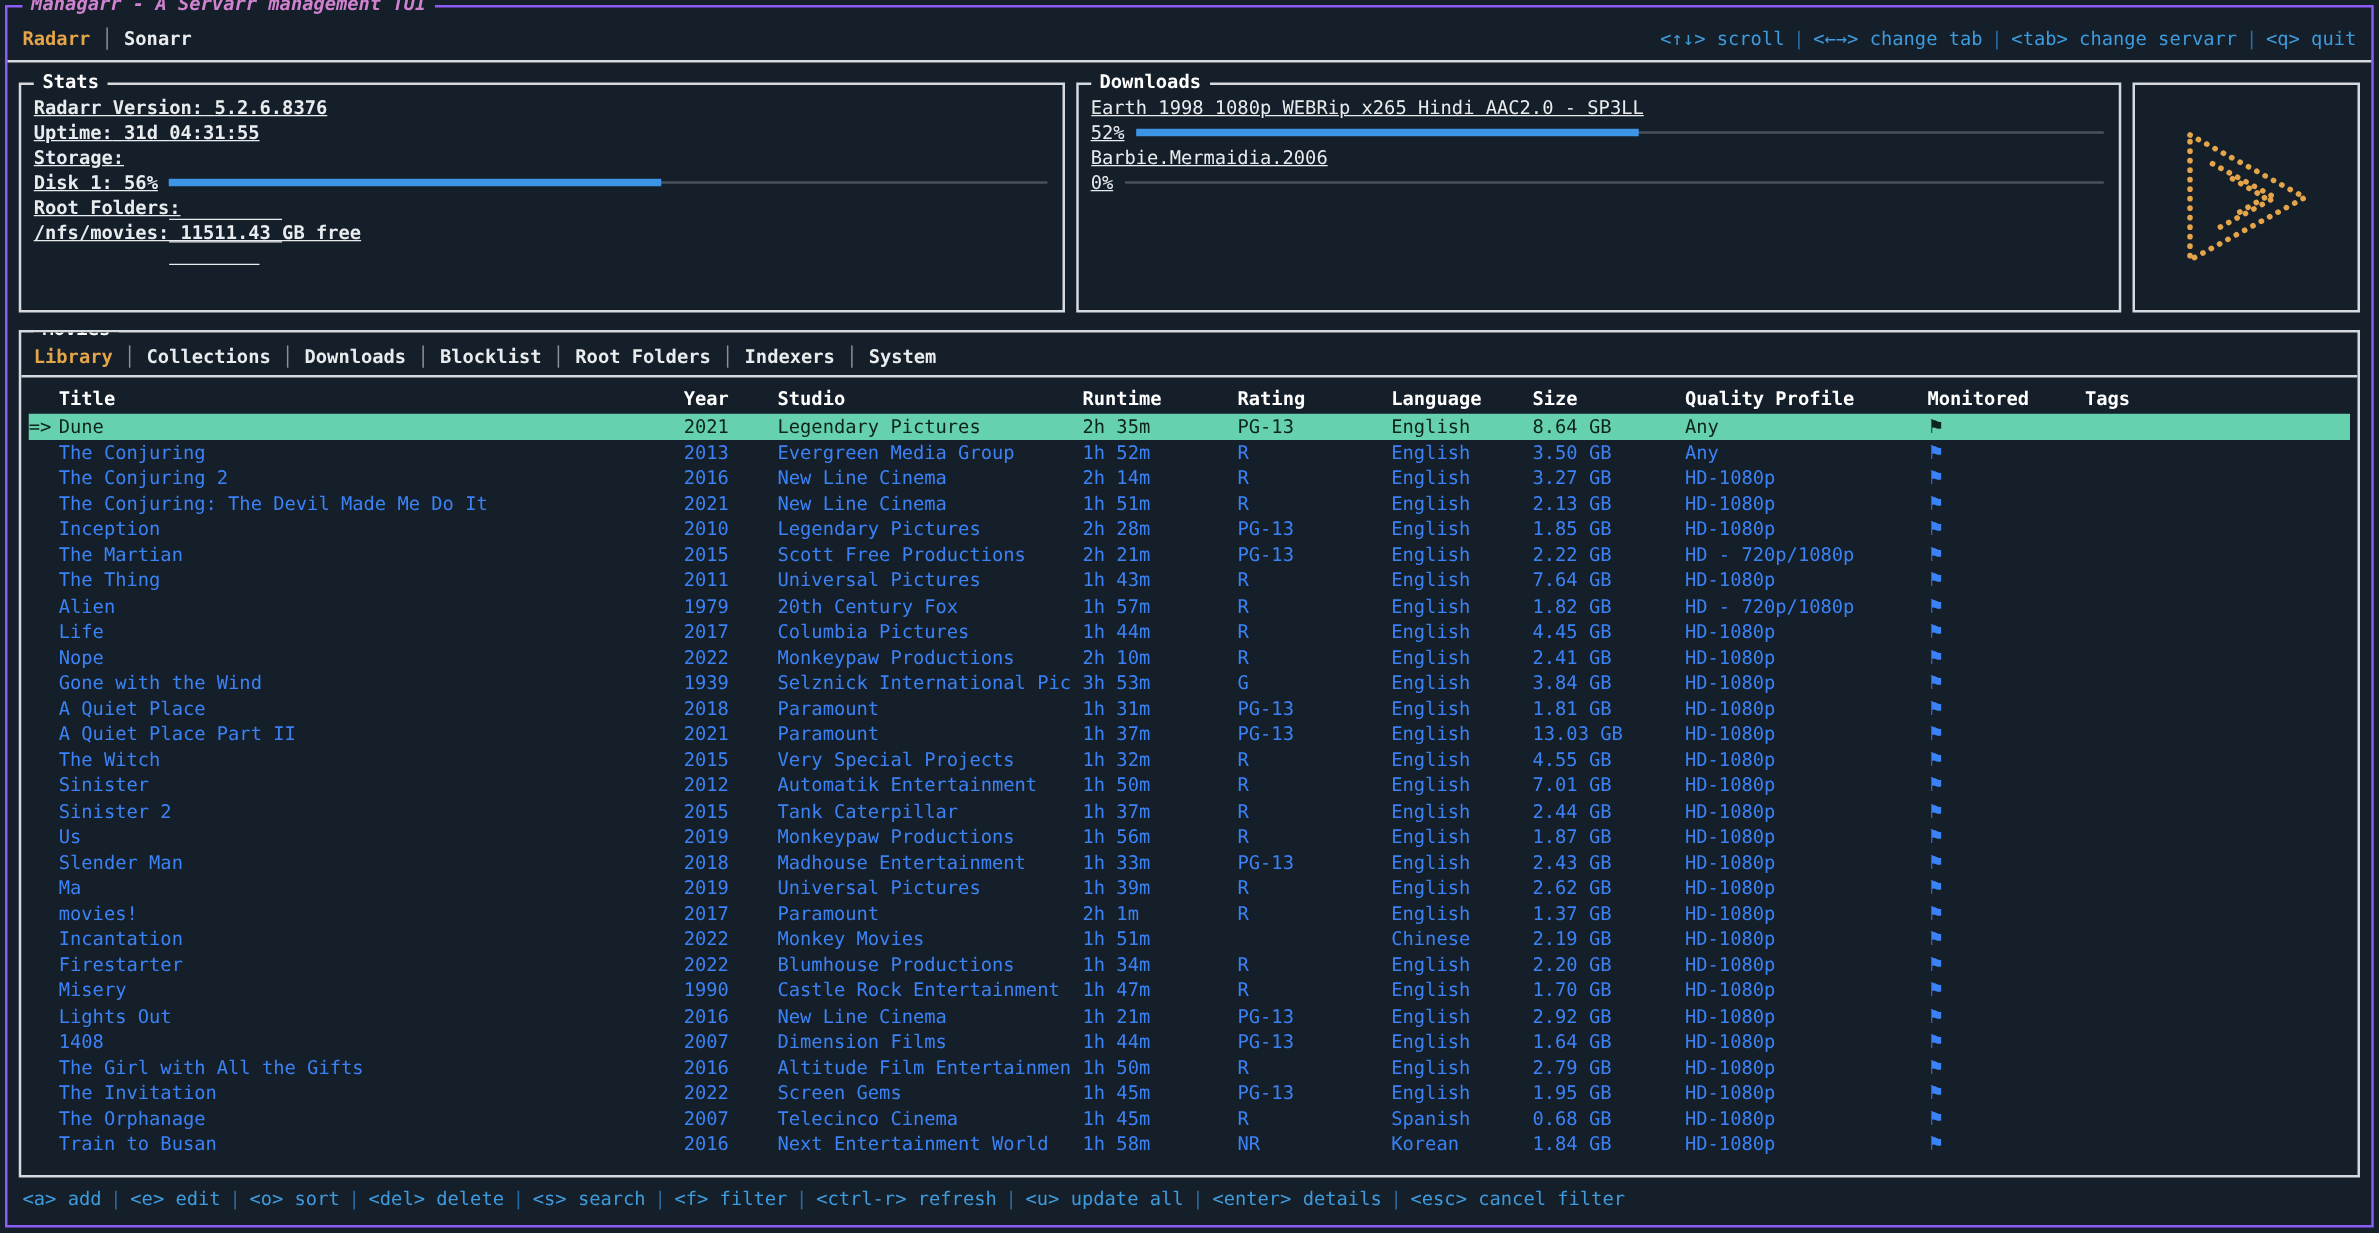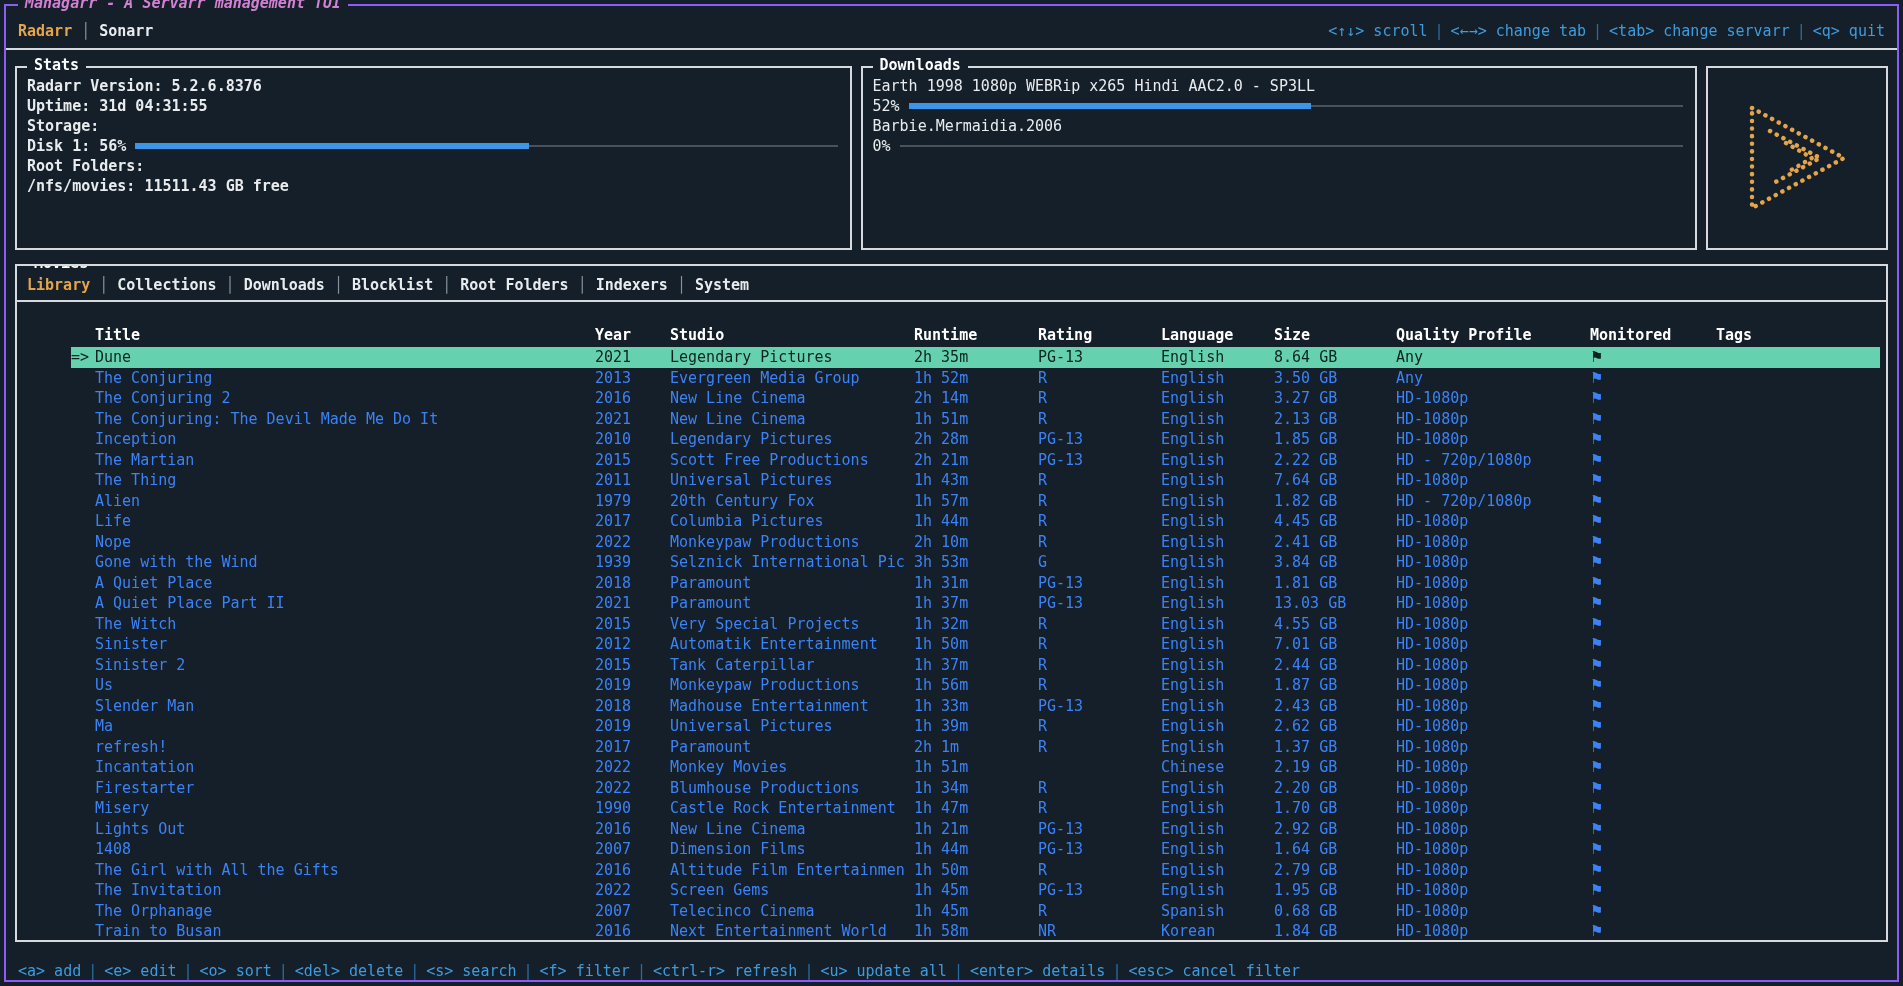--- a/index.html
+++ b/index.html
@@ -27,21 +27,21 @@
     padding:8px 12px 0 12px; border-bottom:2px solid #d6dade;
   }
   .spacer { flex:1; }
   .servarr-tab { font-weight:bold; color:#e9ecee; }
   .servarr-tab.active { color:#e4a44a; }
   .tab-sep { color:#87929c; margin:0 9px; }
   .help-bar { color:#3e9bdd; white-space:pre; }
   .pipe { color:#2b6da1; margin:0 7px; }
 
   
-  .panels { display:flex; gap:9px; padding:16px 9px 0 9px; }
+  .panels { display:flex; gap:9px; padding:16px 9px 0 9px;text-decoration:underline; }
   .panel { position:relative; border:2px solid #d6dade; }
   .stats, .downloads { flex:1; height:184px; padding:8px 12px 0 10px; }
   .logo-panel { width:182px; height:184px; display:flex; align-items:center; justify-content:center; }
 
   .stat-line { height:20px; display:flex; align-items:center; white-space:pre; font-weight:bold; }
   .dl-name { height:20px; line-height:20px; white-space:pre; overflow:hidden; }
   .dl-bar { height:20px; display:flex; align-items:center;justify-content:center; }
   .dl-pct { white-space:pre; }
   .gauge { flex:1; margin-left:9px; position:relative; height:8px; }
   .gauge .track { position:absolute; left:0; right:0; top:3px; height:2px; background:#46525e; }
@@ -52,32 +52,32 @@
     flex:1; margin:14px 9px 8px 9px; position:relative;
     display:flex; flex-direction:column; overflow:hidden;
   }
   .movie-tabs {
     display:flex; align-items:center; height:36px; padding:4px 10px 0 10px;
     border-bottom:2px solid #d6dade; font-weight:bold;
   }
   .movie-tab { color:#e9ecee; }
   .movie-tab.active { color:#e4a44a; }
 
-  .table { flex:1; padding:22px 6px 0 6px; overflow:hidden;margin-left:48px; }
+  .table { flex:1; padding:6px 6px 0 6px; overflow:hidden; }
   .trow {
     display:grid;
     grid-template-columns:24px 500px 75px 244px 124px 123px 113px 122px 194px 126px 1fr;
     height:20.5px; line-height:20.5px; color:#3b82f6; white-space:pre;
   }
   .trow .cell { overflow:hidden; }
   .trow.header { color:#ffffff; font-weight:bold; height:23px; line-height:23px; }
   .trow.selected { background:#66d1ae; color:#0d241c; }
   .icon-tag { font-family:"DejaVu Sans", sans-serif; }
 
-  .bottom-help { height:30px; display:flex; align-items:flex-end; padding:0 12px; color:#3e9bdd; white-space:pre; }
+  .bottom-help { height:30px; display:flex; align-items:flex-start; padding:0 12px; color:#3e9bdd; white-space:pre; }
 </style>
 </head>
 <body>
 
 <div class="app">
   <span class="chip app-title">Managarr - A Servarr management TUI</span>
 
   <div class="topbar">
     <div id="servarr-tabs"><span class="servarr-tab active">Radarr</span><span class="tab-sep">│</span><span class="servarr-tab">Sonarr</span></div>
     <div class="spacer"></div>
@@ -165,21 +165,21 @@
         <div class="trow"><span class="cell"></span><span class="cell">Nope</span><span class="cell">2022</span><span class="cell">Monkeypaw Productions</span><span class="cell">2h 10m</span><span class="cell">R</span><span class="cell">English</span><span class="cell">2.41 GB</span><span class="cell">HD-1080p</span><span class="cell"><span class="icon-tag">⚑</span></span><span class="cell"></span></div>
         <div class="trow"><span class="cell"></span><span class="cell">Gone with the Wind</span><span class="cell">1939</span><span class="cell">Selznick International Pic</span><span class="cell">3h 53m</span><span class="cell">G</span><span class="cell">English</span><span class="cell">3.84 GB</span><span class="cell">HD-1080p</span><span class="cell"><span class="icon-tag">⚑</span></span><span class="cell"></span></div>
         <div class="trow"><span class="cell"></span><span class="cell">A Quiet Place</span><span class="cell">2018</span><span class="cell">Paramount</span><span class="cell">1h 31m</span><span class="cell">PG-13</span><span class="cell">English</span><span class="cell">1.81 GB</span><span class="cell">HD-1080p</span><span class="cell"><span class="icon-tag">⚑</span></span><span class="cell"></span></div>
         <div class="trow"><span class="cell"></span><span class="cell">A Quiet Place Part II</span><span class="cell">2021</span><span class="cell">Paramount</span><span class="cell">1h 37m</span><span class="cell">PG-13</span><span class="cell">English</span><span class="cell">13.03 GB</span><span class="cell">HD-1080p</span><span class="cell"><span class="icon-tag">⚑</span></span><span class="cell"></span></div>
         <div class="trow"><span class="cell"></span><span class="cell">The Witch</span><span class="cell">2015</span><span class="cell">Very Special Projects</span><span class="cell">1h 32m</span><span class="cell">R</span><span class="cell">English</span><span class="cell">4.55 GB</span><span class="cell">HD-1080p</span><span class="cell"><span class="icon-tag">⚑</span></span><span class="cell"></span></div>
         <div class="trow"><span class="cell"></span><span class="cell">Sinister</span><span class="cell">2012</span><span class="cell">Automatik Entertainment</span><span class="cell">1h 50m</span><span class="cell">R</span><span class="cell">English</span><span class="cell">7.01 GB</span><span class="cell">HD-1080p</span><span class="cell"><span class="icon-tag">⚑</span></span><span class="cell"></span></div>
         <div class="trow"><span class="cell"></span><span class="cell">Sinister 2</span><span class="cell">2015</span><span class="cell">Tank Caterpillar</span><span class="cell">1h 37m</span><span class="cell">R</span><span class="cell">English</span><span class="cell">2.44 GB</span><span class="cell">HD-1080p</span><span class="cell"><span class="icon-tag">⚑</span></span><span class="cell"></span></div>
         <div class="trow"><span class="cell"></span><span class="cell">Us</span><span class="cell">2019</span><span class="cell">Monkeypaw Productions</span><span class="cell">1h 56m</span><span class="cell">R</span><span class="cell">English</span><span class="cell">1.87 GB</span><span class="cell">HD-1080p</span><span class="cell"><span class="icon-tag">⚑</span></span><span class="cell"></span></div>
         <div class="trow"><span class="cell"></span><span class="cell">Slender Man</span><span class="cell">2018</span><span class="cell">Madhouse Entertainment</span><span class="cell">1h 33m</span><span class="cell">PG-13</span><span class="cell">English</span><span class="cell">2.43 GB</span><span class="cell">HD-1080p</span><span class="cell"><span class="icon-tag">⚑</span></span><span class="cell"></span></div>
         <div class="trow"><span class="cell"></span><span class="cell">Ma</span><span class="cell">2019</span><span class="cell">Universal Pictures</span><span class="cell">1h 39m</span><span class="cell">R</span><span class="cell">English</span><span class="cell">2.62 GB</span><span class="cell">HD-1080p</span><span class="cell"><span class="icon-tag">⚑</span></span><span class="cell"></span></div>
-        <div class="trow"><span class="cell"></span><span class="cell">refresh!</span><span class="cell">2017</span><span class="cell">Paramount</span><span class="cell">2h 1m</span><span class="cell">R</span><span class="cell">English</span><span class="cell">1.37 GB</span><span class="cell">HD-1080p</span><span class="cell"><span class="icon-tag">⚑</span></span><span class="cell"></span></div>
+        <div class="trow"><span class="cell"></span><span class="cell">movies!</span><span class="cell">2017</span><span class="cell">Paramount</span><span class="cell">2h 1m</span><span class="cell">R</span><span class="cell">English</span><span class="cell">1.37 GB</span><span class="cell">HD-1080p</span><span class="cell"><span class="icon-tag">⚑</span></span><span class="cell"></span></div>
         <div class="trow"><span class="cell"></span><span class="cell">Incantation</span><span class="cell">2022</span><span class="cell">Monkey Movies</span><span class="cell">1h 51m</span><span class="cell"></span><span class="cell">Chinese</span><span class="cell">2.19 GB</span><span class="cell">HD-1080p</span><span class="cell"><span class="icon-tag">⚑</span></span><span class="cell"></span></div>
         <div class="trow"><span class="cell"></span><span class="cell">Firestarter</span><span class="cell">2022</span><span class="cell">Blumhouse Productions</span><span class="cell">1h 34m</span><span class="cell">R</span><span class="cell">English</span><span class="cell">2.20 GB</span><span class="cell">HD-1080p</span><span class="cell"><span class="icon-tag">⚑</span></span><span class="cell"></span></div>
         <div class="trow"><span class="cell"></span><span class="cell">Misery</span><span class="cell">1990</span><span class="cell">Castle Rock Entertainment</span><span class="cell">1h 47m</span><span class="cell">R</span><span class="cell">English</span><span class="cell">1.70 GB</span><span class="cell">HD-1080p</span><span class="cell"><span class="icon-tag">⚑</span></span><span class="cell"></span></div>
         <div class="trow"><span class="cell"></span><span class="cell">Lights Out</span><span class="cell">2016</span><span class="cell">New Line Cinema</span><span class="cell">1h 21m</span><span class="cell">PG-13</span><span class="cell">English</span><span class="cell">2.92 GB</span><span class="cell">HD-1080p</span><span class="cell"><span class="icon-tag">⚑</span></span><span class="cell"></span></div>
         <div class="trow"><span class="cell"></span><span class="cell">1408</span><span class="cell">2007</span><span class="cell">Dimension Films</span><span class="cell">1h 44m</span><span class="cell">PG-13</span><span class="cell">English</span><span class="cell">1.64 GB</span><span class="cell">HD-1080p</span><span class="cell"><span class="icon-tag">⚑</span></span><span class="cell"></span></div>
         <div class="trow"><span class="cell"></span><span class="cell">The Girl with All the Gifts</span><span class="cell">2016</span><span class="cell">Altitude Film Entertainmen</span><span class="cell">1h 50m</span><span class="cell">R</span><span class="cell">English</span><span class="cell">2.79 GB</span><span class="cell">HD-1080p</span><span class="cell"><span class="icon-tag">⚑</span></span><span class="cell"></span></div>
         <div class="trow"><span class="cell"></span><span class="cell">The Invitation</span><span class="cell">2022</span><span class="cell">Screen Gems</span><span class="cell">1h 45m</span><span class="cell">PG-13</span><span class="cell">English</span><span class="cell">1.95 GB</span><span class="cell">HD-1080p</span><span class="cell"><span class="icon-tag">⚑</span></span><span class="cell"></span></div>
         <div class="trow"><span class="cell"></span><span class="cell">The Orphanage</span><span class="cell">2007</span><span class="cell">Telecinco Cinema</span><span class="cell">1h 45m</span><span class="cell">R</span><span class="cell">Spanish</span><span class="cell">0.68 GB</span><span class="cell">HD-1080p</span><span class="cell"><span class="icon-tag">⚑</span></span><span class="cell"></span></div>
         <div class="trow"><span class="cell"></span><span class="cell">Train to Busan</span><span class="cell">2016</span><span class="cell">Next Entertainment World</span><span class="cell">1h 58m</span><span class="cell">NR</span><span class="cell">Korean</span><span class="cell">1.84 GB</span><span class="cell">HD-1080p</span><span class="cell"><span class="icon-tag">⚑</span></span><span class="cell"></span></div>
       </div>

